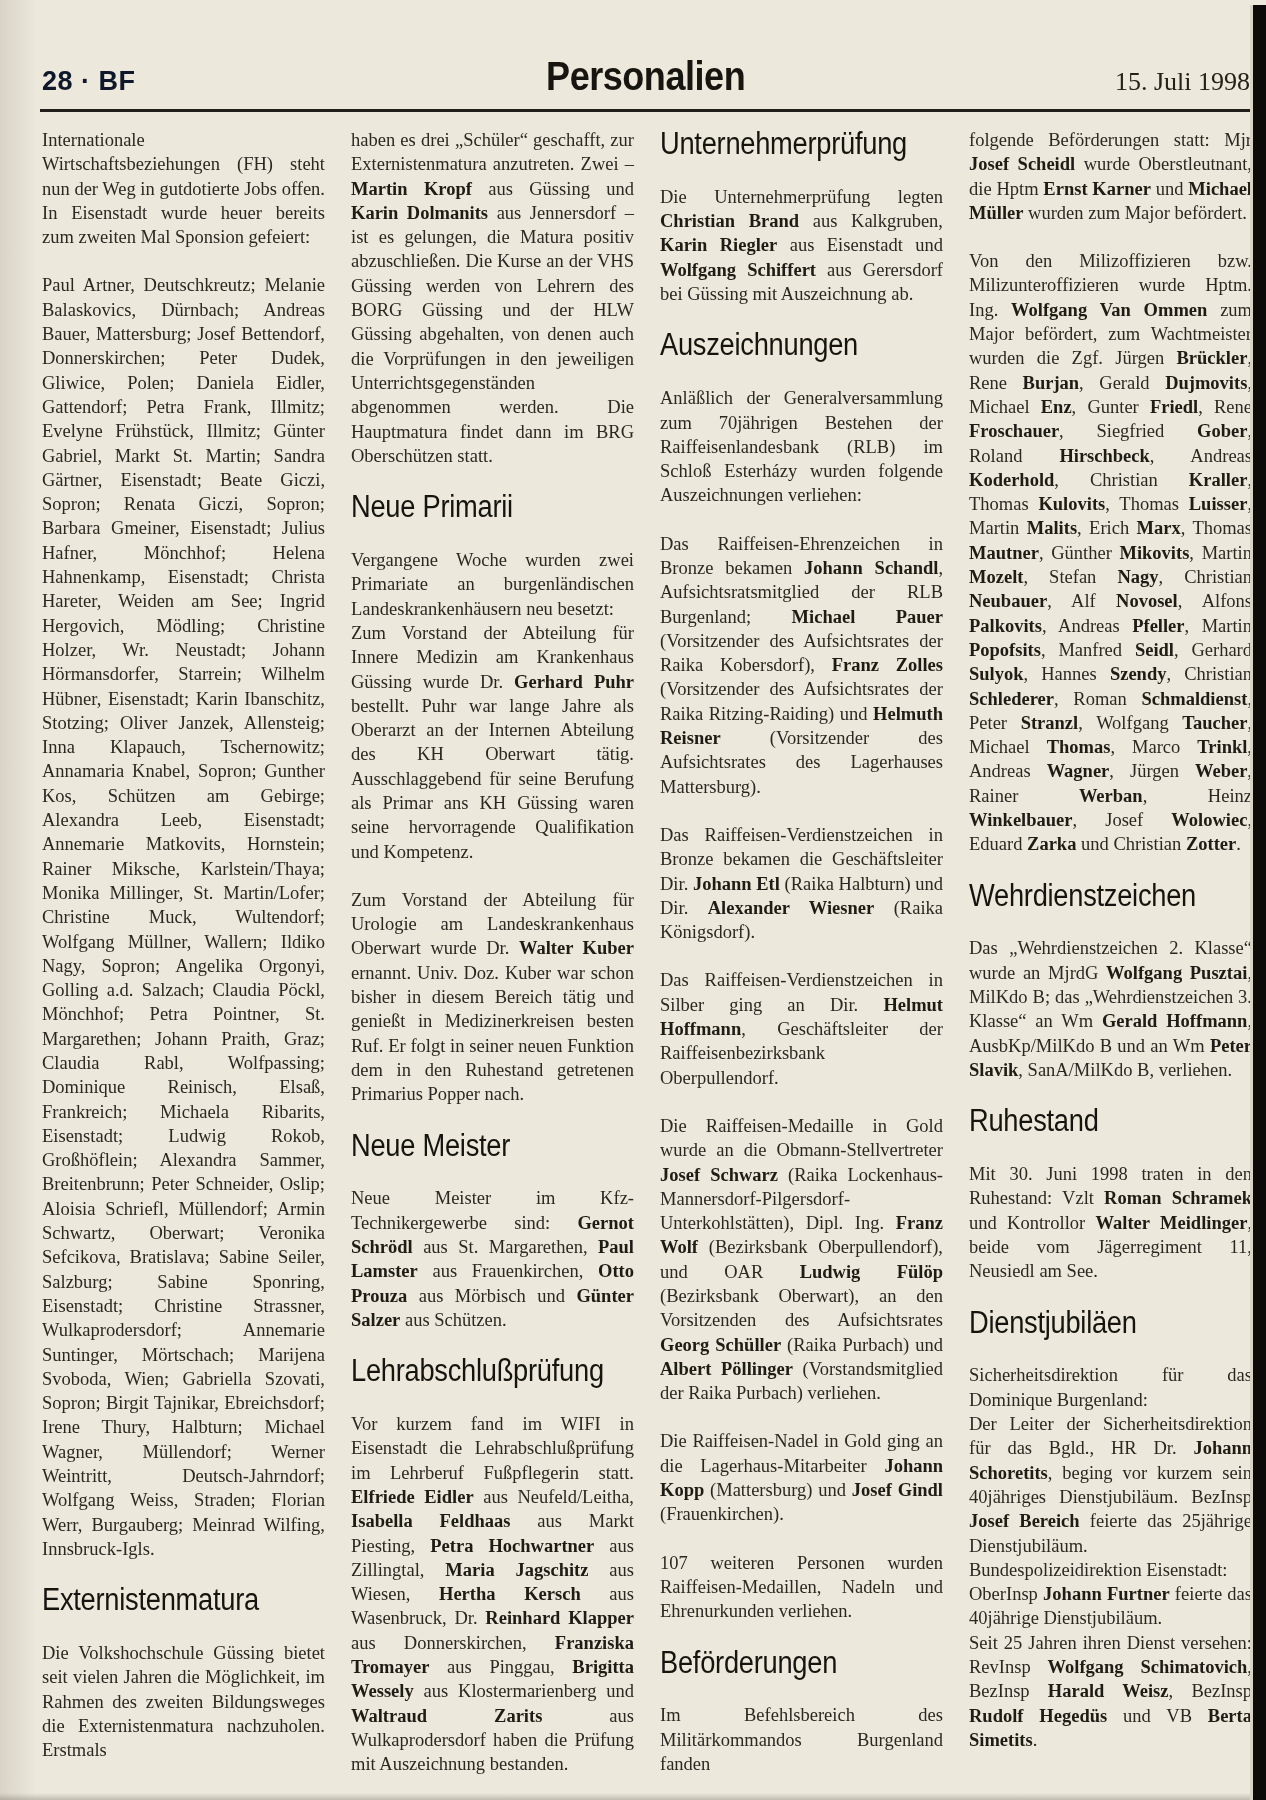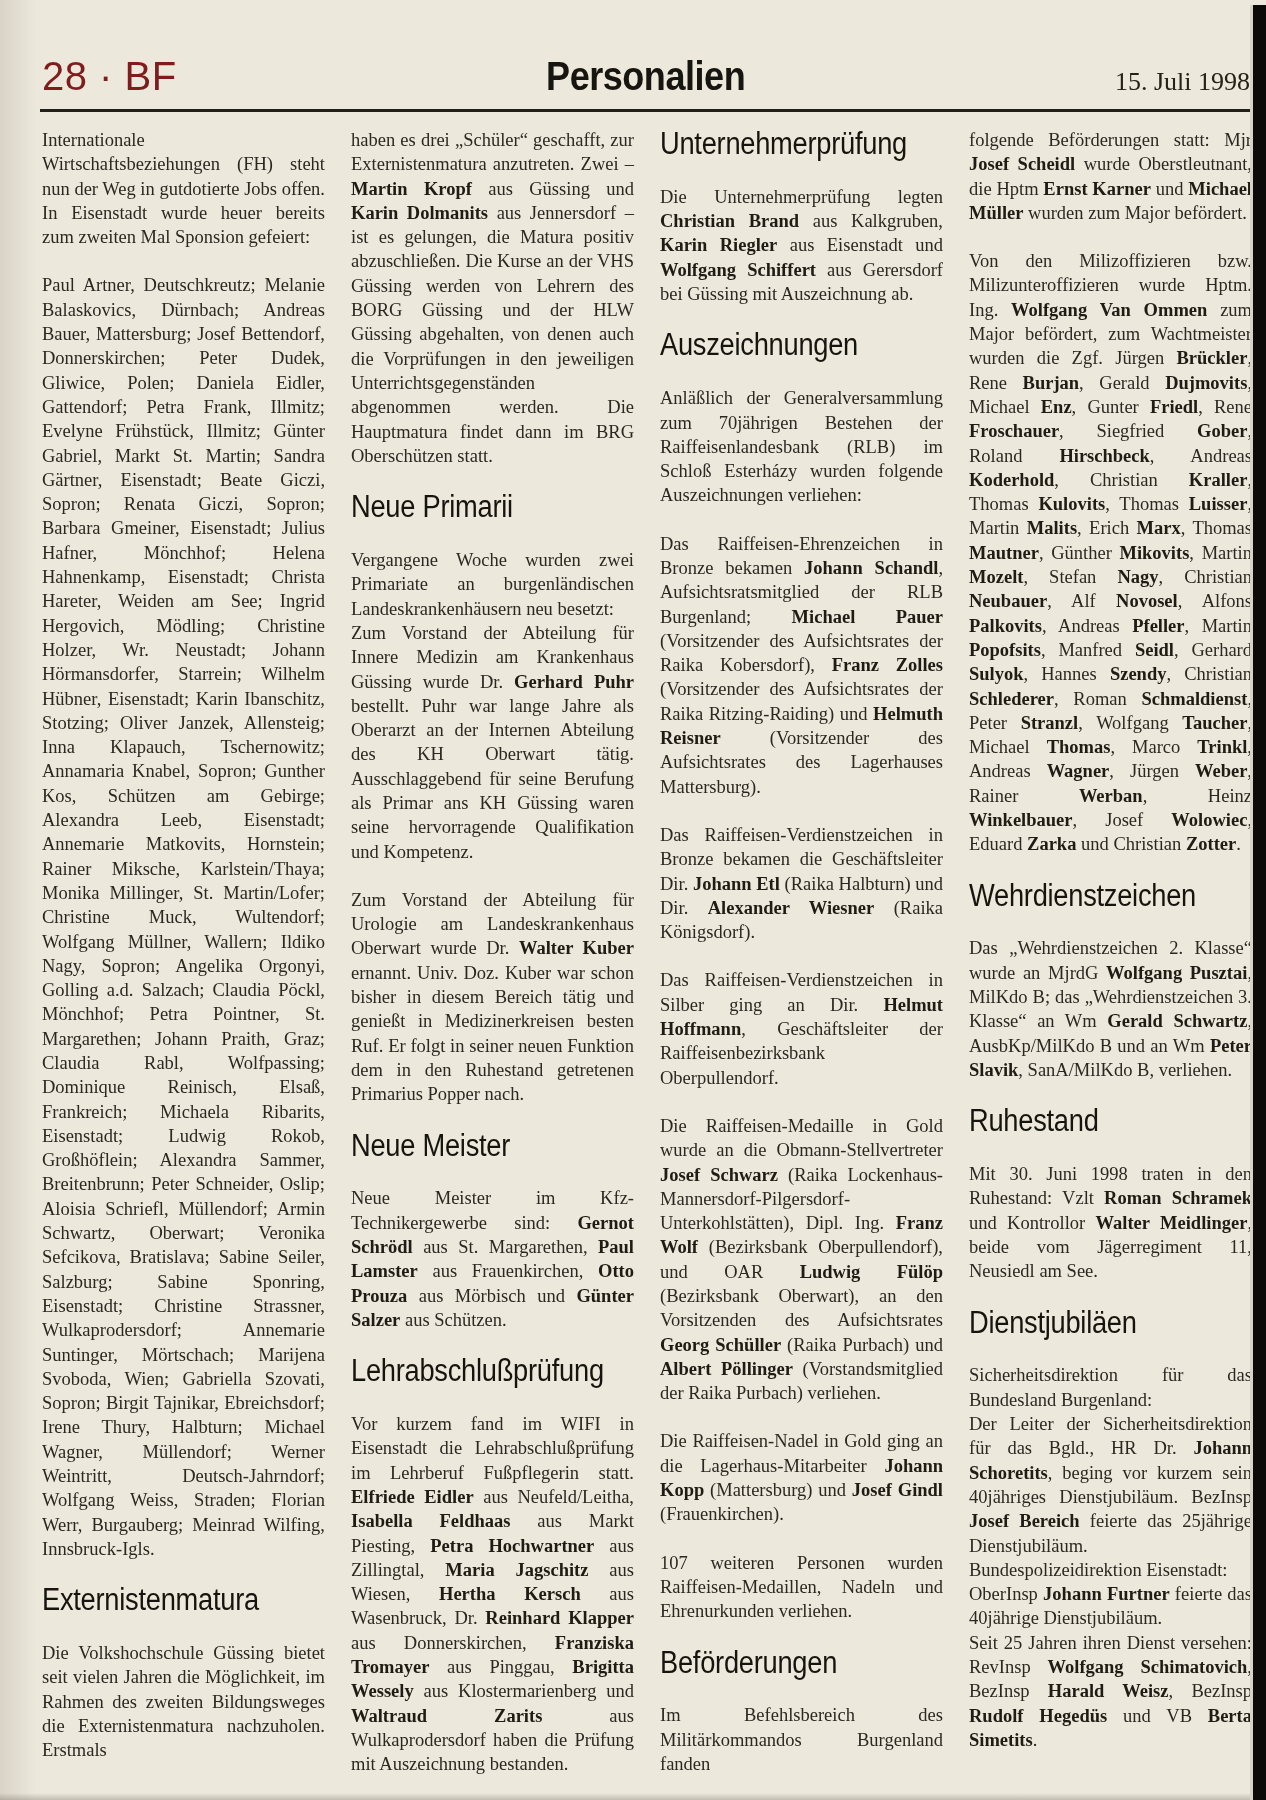--- a/index.html
+++ b/index.html
@@ -25,22 +25,22 @@
     position:absolute;top:5px;right:0;width:13px;height:1795px;
     background:#0c0b09;border-left:3px solid #d8d3c5;z-index:6;
   }
   .masthead{
     display:flex;align-items:baseline;
     padding:54px 16px 0 42px;
   }
   .mast-side{flex:1 1 0;}
   .mast-right{text-align:right;}
   .page-num{
-    font-family:"Liberation Sans",sans-serif;font-weight:normal;
-    font-size:40px;letter-spacing:.5px;color:#7f1d1d;
+    font-family:"Liberation Sans",sans-serif;font-weight:bold;
+    font-size:27px;letter-spacing:.5px;color:#0f172a;
   }
   .mast-center{flex:0 0 auto;}
   .section-title{
     display:inline-block;font-family:"Liberation Sans",sans-serif;font-weight:bold;
     font-size:40px;color:#17150f;transform:scaleX(.9);transform-origin:center;
     letter-spacing:-.5px;
   }
   .issue-date{font-size:26px;color:#262218;}
   .rule{border:0;border-top:3px solid #211f19;margin:10px 14px 0 40px;}
   .cols{
@@ -110,25 +110,25 @@
       <p>Die Raiffeisen-Medaille in Gold wurde an die Obmann-Stellvertreter <b>Josef Schwarz</b> (Raika Lockenhaus-Mannersdorf-Pilgersdorf-Unterkohlstätten), Dipl. Ing. <b>Franz Wolf</b> (Bezirksbank Oberpullendorf), und OAR <b>Ludwig Fülöp</b> (Bezirksbank Oberwart), an den Vorsitzenden des Aufsichtsrates <b>Georg Schüller</b> (Raika Purbach) und <b>Albert Pöllinger</b> (Vorstandsmitglied der Raika Purbach) verliehen.</p>
       <p>Die Raiffeisen-Nadel in Gold ging an die Lagerhaus-Mitarbeiter <b>Johann Kopp</b> (Mattersburg) und <b>Josef Gindl</b> (Frauenkirchen).</p>
       <p>107 weiteren Personen wurden Raiffeisen-Medaillen, Nadeln und Ehrenurkunden verliehen.</p>
       <h2><span>Beförderungen</span></h2>
       <p>Im Befehlsbereich des Militärkommandos Burgenland fanden</p>
     </div>
   <div class="col">
       <p>folgende Beförderungen statt: Mjr <b>Josef Scheidl</b> wurde Oberstleutnant, die Hptm <b>Ernst Karner</b> und <b>Michael Müller</b> wurden zum Major befördert.</p>
       <p>Von den Milizoffizieren bzw. Milizunteroffizieren wurde Hptm. Ing. <b>Wolfgang Van Ommen</b> zum Major befördert, zum Wachtmeister wurden die Zgf. Jürgen <b>Brückler</b>, Rene <b>Burjan</b>, Gerald <b>Dujmovits</b>, Michael <b>Enz</b>, Gunter <b>Friedl</b>, Rene <b>Froschauer</b>, Siegfried <b>Gober</b>, Roland <b>Hirschbeck</b>, Andreas <b>Koderhold</b>, Christian <b>Kraller</b>, Thomas <b>Kulovits</b>, Thomas <b>Luisser</b>, Martin <b>Malits</b>, Erich <b>Marx</b>, Thomas <b>Mautner</b>, Günther <b>Mikovits</b>, Martin <b>Mozelt</b>, Stefan <b>Nagy</b>, Christian <b>Neubauer</b>, Alf <b>Novosel</b>, Alfons <b>Palkovits</b>, Andreas <b>Pfeller</b>, Martin <b>Popofsits</b>, Manfred <b>Seidl</b>, Gerhard <b>Sulyok</b>, Hannes <b>Szendy</b>, Christian <b>Schlederer</b>, Roman <b>Schmaldienst</b>, Peter <b>Stranzl</b>, Wolfgang <b>Taucher</b>, Michael <b>Thomas</b>, Marco <b>Trinkl</b>, Andreas <b>Wagner</b>, Jürgen <b>Weber</b>, Rainer <b>Werban</b>, Heinz <b>Winkelbauer</b>, Josef <b>Wolowiec</b>, Eduard <b>Zarka</b> und Christian <b>Zotter</b>.</p>
       <h2><span>Wehrdienstzeichen</span></h2>
-      <p>Das „Wehrdienstzeichen 2. Klasse“ wurde an MjrdG <b>Wolfgang Pusztai</b>, MilKdo B; das „Wehrdienstzeichen 3. Klasse“ an Wm <b>Gerald Schwartz</b>, AusbKp/MilKdo B und an Wm <b>Peter Slavik</b>, SanA/MilKdo B, verliehen.</p>
+      <p>Das „Wehrdienstzeichen 2. Klasse“ wurde an MjrdG <b>Wolfgang Pusztai</b>, MilKdo B; das „Wehrdienstzeichen 3. Klasse“ an Wm <b>Gerald Hoffmann</b>, AusbKp/MilKdo B und an Wm <b>Peter Slavik</b>, SanA/MilKdo B, verliehen.</p>
       <h2><span>Ruhestand</span></h2>
       <p>Mit 30. Juni 1998 traten in den Ruhestand: Vzlt <b>Roman Schramek</b> und Kontrollor <b>Walter Meidlinger</b>, beide vom Jägerregiment 11, Neusiedl am See.</p>
       <h2><span>Dienstjubiläen</span></h2>
-      <p>Sicherheitsdirektion für das Bundesland Burgenland:</p>
+      <p>Sicherheitsdirektion für das Dominique Burgenland:</p>
       <p class="nogap">Der Leiter der Sicherheitsdirektion für das Bgld., HR Dr. <b>Johann Schoretits</b>, beging vor kurzem sein 40jähriges Dienstjubiläum. BezInsp <b>Josef Bereich</b> feierte das 25jährige Dienstjubiläum.</p>
       <p class="nogap">Bundespolizeidirektion Eisenstadt:</p>
       <p class="nogap">OberInsp <b>Johann Furtner</b> feierte das 40jährige Dienstjubiläum.</p>
       <p class="nogap">Seit 25 Jahren ihren Dienst versehen: RevInsp <b>Wolfgang Schimatovich</b>, BezInsp <b>Harald Weisz</b>, BezInsp <b>Rudolf Hegedüs</b> und VB <b>Berta Simetits</b>.</p>
     </div>
 </div>
 
 <div class="edge-bar"></div>
 
 </body></html>

